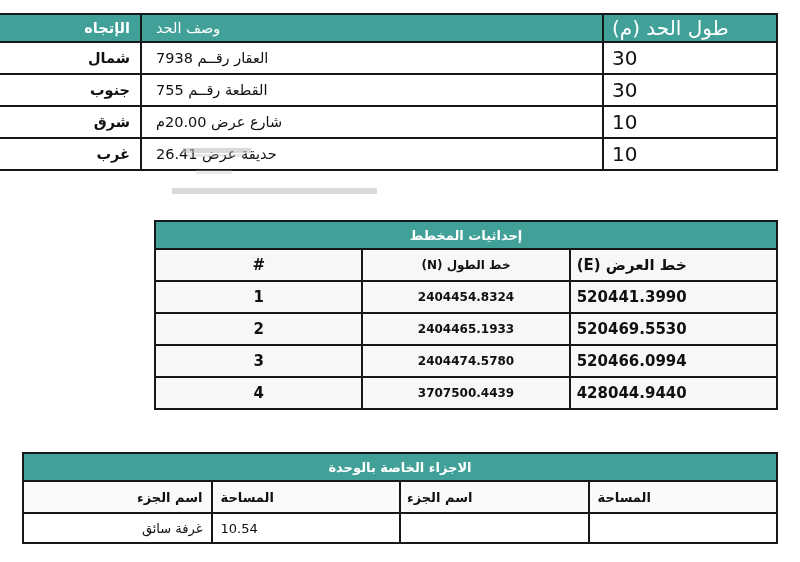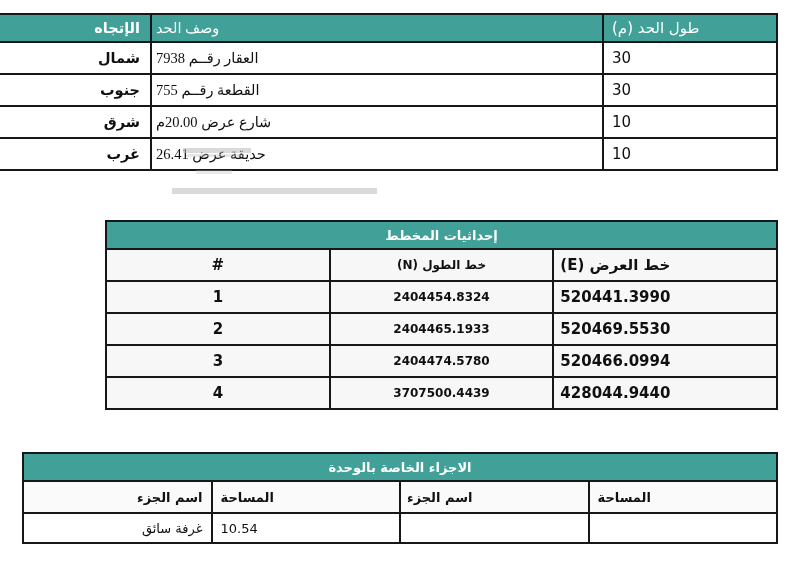--- a/index.html
+++ b/index.html
@@ -57,30 +57,30 @@
     font-size: 13.5px;
     height: 30px;
   }
 
   
   #boundaries-table {
     top: 13px;
     right: 22px;
     width: 756px;
   }
-  #boundaries-table .c-len   { width: 158px; text-align: left;  font-size: 15px; padding-left: 8px; font-weight: normal; }
-  #boundaries-table .c-desc  { width: 440px; text-align: left;  font-size: 14.5px; font-weight: normal; padding-left: 4px; font-family: Liberation Serif, serif;}
+  #boundaries-table .c-len   { width: 158px; text-align: left;  font-size: 20px; padding-left: 8px; font-weight: normal; }
+  #boundaries-table .c-desc  { width: 440px; text-align: left;  font-size: 14.5px; font-weight: normal; padding-left: 14px;}
   #boundaries-table .c-dir   { width: 158px; text-align: right; font-size: 14.5px; padding-right: 10px; }
   #boundaries-table tbody td { height: 30px; }
 
   
   #coordinates-table {
     top: 220px;
     right: 22px;
-    width: 673px;
+    width: 624px;
   }
   #coordinates-table .c-e  { width: 344px; text-align: left; font-size: 15px; }
   #coordinates-table .c-n  { width: 338px; text-align: center; font-size: 12px; }
   #coordinates-table .c-no { width: 74px;  text-align: center; font-size: 15px; }
   #coordinates-table tbody td { height: 30px; background: #f7f7f7; }
   #coordinates-table .hdr-plain { background: #f7f7f7 !important; }
 
   
   #unitparts-table {
     top: 452px;

